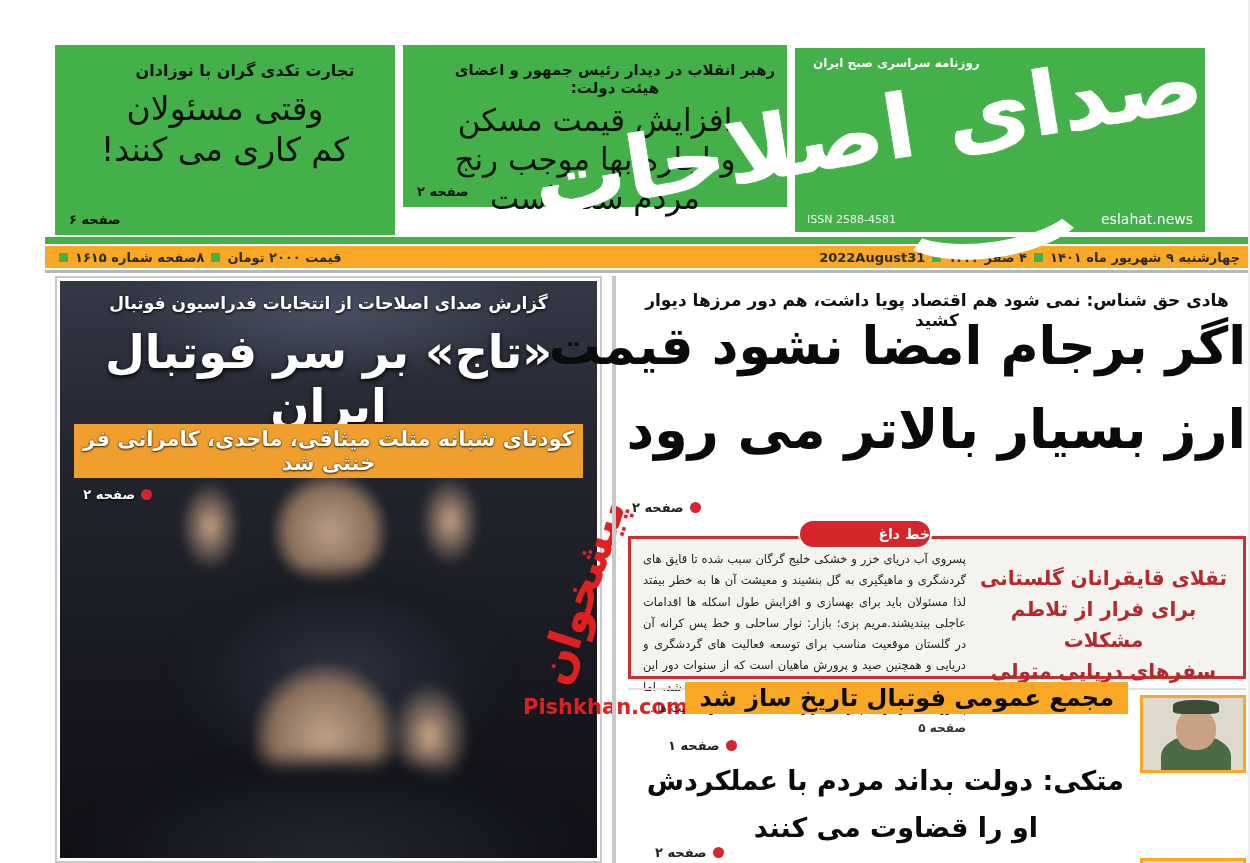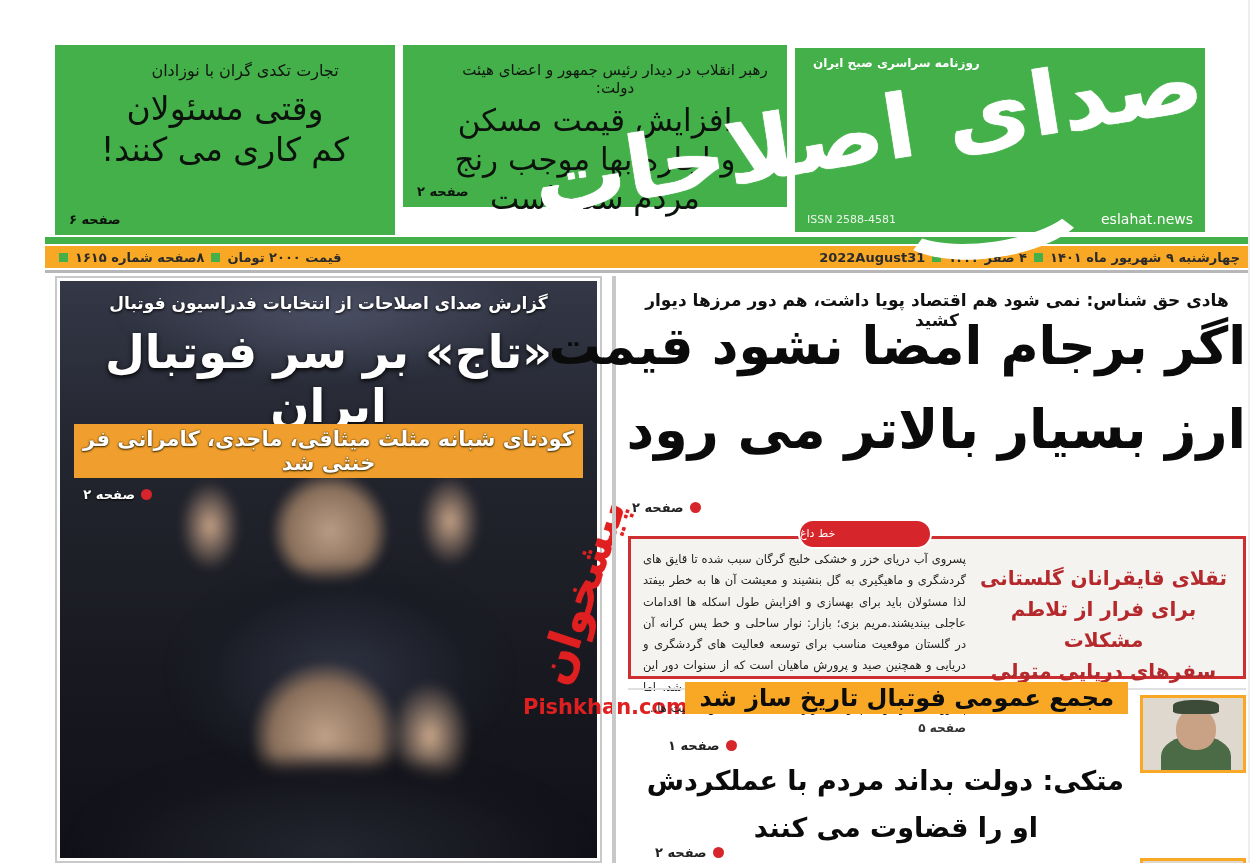--- a/index.html
+++ b/index.html
@@ -6,21 +6,21 @@
   html,body { background:#ffffff; }
   body { font-family:"DejaVu Sans", sans-serif; }
   #page {
     position:relative; width:1250px; height:863px; background:#fff;
     overflow:hidden; border-right:2px solid #eee;
   }
   .abs { position:absolute; }
 
   
   .green-box { background:#43b049; color:#111; text-align:center; }
-  .gb-kicker { font-weight:normal; font-size:16px; padding-top:16px; color:#101510;margin-left:40px; }
+  .gb-kicker { font-weight:bold; font-size:16px; padding-top:16px; color:#101510;margin-left:40px; }
   .gb-head  { font-weight:normal; color:#0c120c; line-height:1.25; margin-top:8px; }
   .gb-page  { position:absolute; left:14px; bottom:8px; font-size:13px; font-weight:bold; color:#0c120c; }
 
   .logo-box { background:#43b049; color:#fff; overflow:visible; }
   .logo-tagline { position:absolute; top:8px; left:18px; font-size:12px; font-weight:bold; color:#fff; }
   .logo-script {
     position:absolute; top:18px; left:30px; right:10px; text-align:center;
     font-size:88px; font-weight:bold; color:#fff;
     transform:rotate(-9deg) scaleX(1.05); transform-origin:center;
     letter-spacing:-4px; line-height:1;
@@ -59,22 +59,22 @@
   .ph-page { position:absolute; top:206px; right:445px; color:#fff; font-size:13px; font-weight:bold; direction:rtl; display:flex; align-items:center; gap:6px; text-shadow:0 1px 2px #000; white-space:nowrap; }
   .dot { display:inline-block; width:11px; height:11px; border-radius:50%; background:#d6252b; }
 
   
   .col-divider { background:#c8c8c8; }
   .kicker { text-align:center; font-size:17px; font-weight:bold; color:#111; direction:rtl; }
   .headline { text-align:center; font-weight:bold; color:#0b0b0b; direction:rtl; letter-spacing:-1px; white-space:nowrap; }
   .page-marker { display:flex; align-items:center; gap:6px; direction:rtl; font-size:13px; font-weight:bold; color:#222; }
 
   .hot-badge {
-    background:#d6252b; color:#fff; font-size:11px; font-weight:normal;
-    text-align:left; line-height:26px; border-radius:13px; z-index:4;
+    background:#d6252b; color:#fff; font-size:14px; font-weight:bold;
+    text-align:right; line-height:26px; border-radius:13px; z-index:4;
     box-shadow:0 0 0 2px #fff;
   }
   .hot-box {
     border:3px solid #cf2e31; background:#f4f3f0; direction:rtl;
     display:flex; flex-direction:row; padding:10px 12px 6px 12px; gap:10px;
   }
   .hot-title { width:255px; color:#b5292d; font-size:20px; font-weight:bold; text-align:center; line-height:1.55; padding-top:14px; }
   .hot-body { flex:1; font-size:11.5px; color:#222; line-height:1.85; text-align:justify; }
   .hot-page { font-size:12px; font-weight:bold; color:#333; margin-top:2px; }
 

